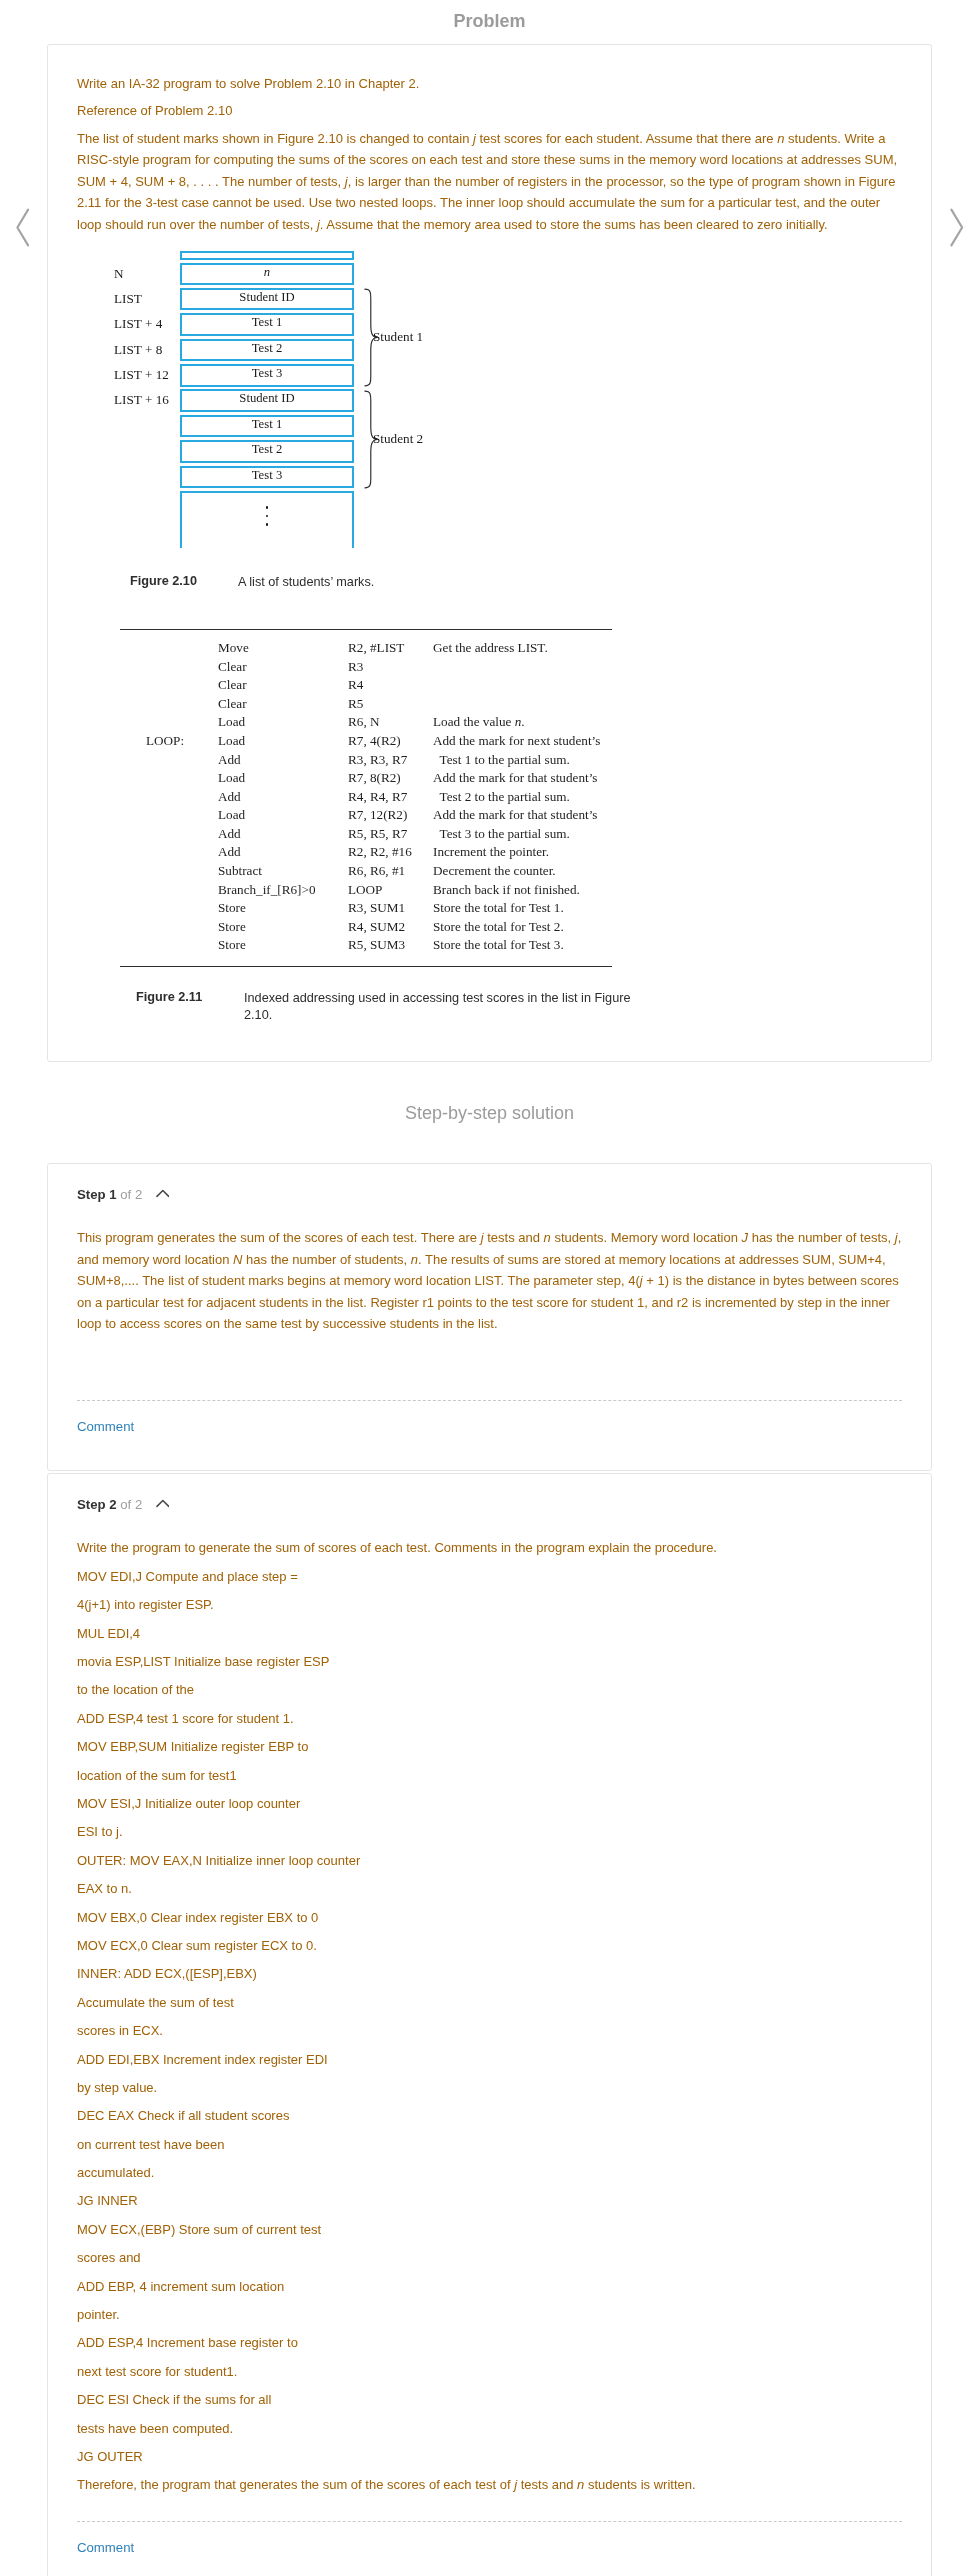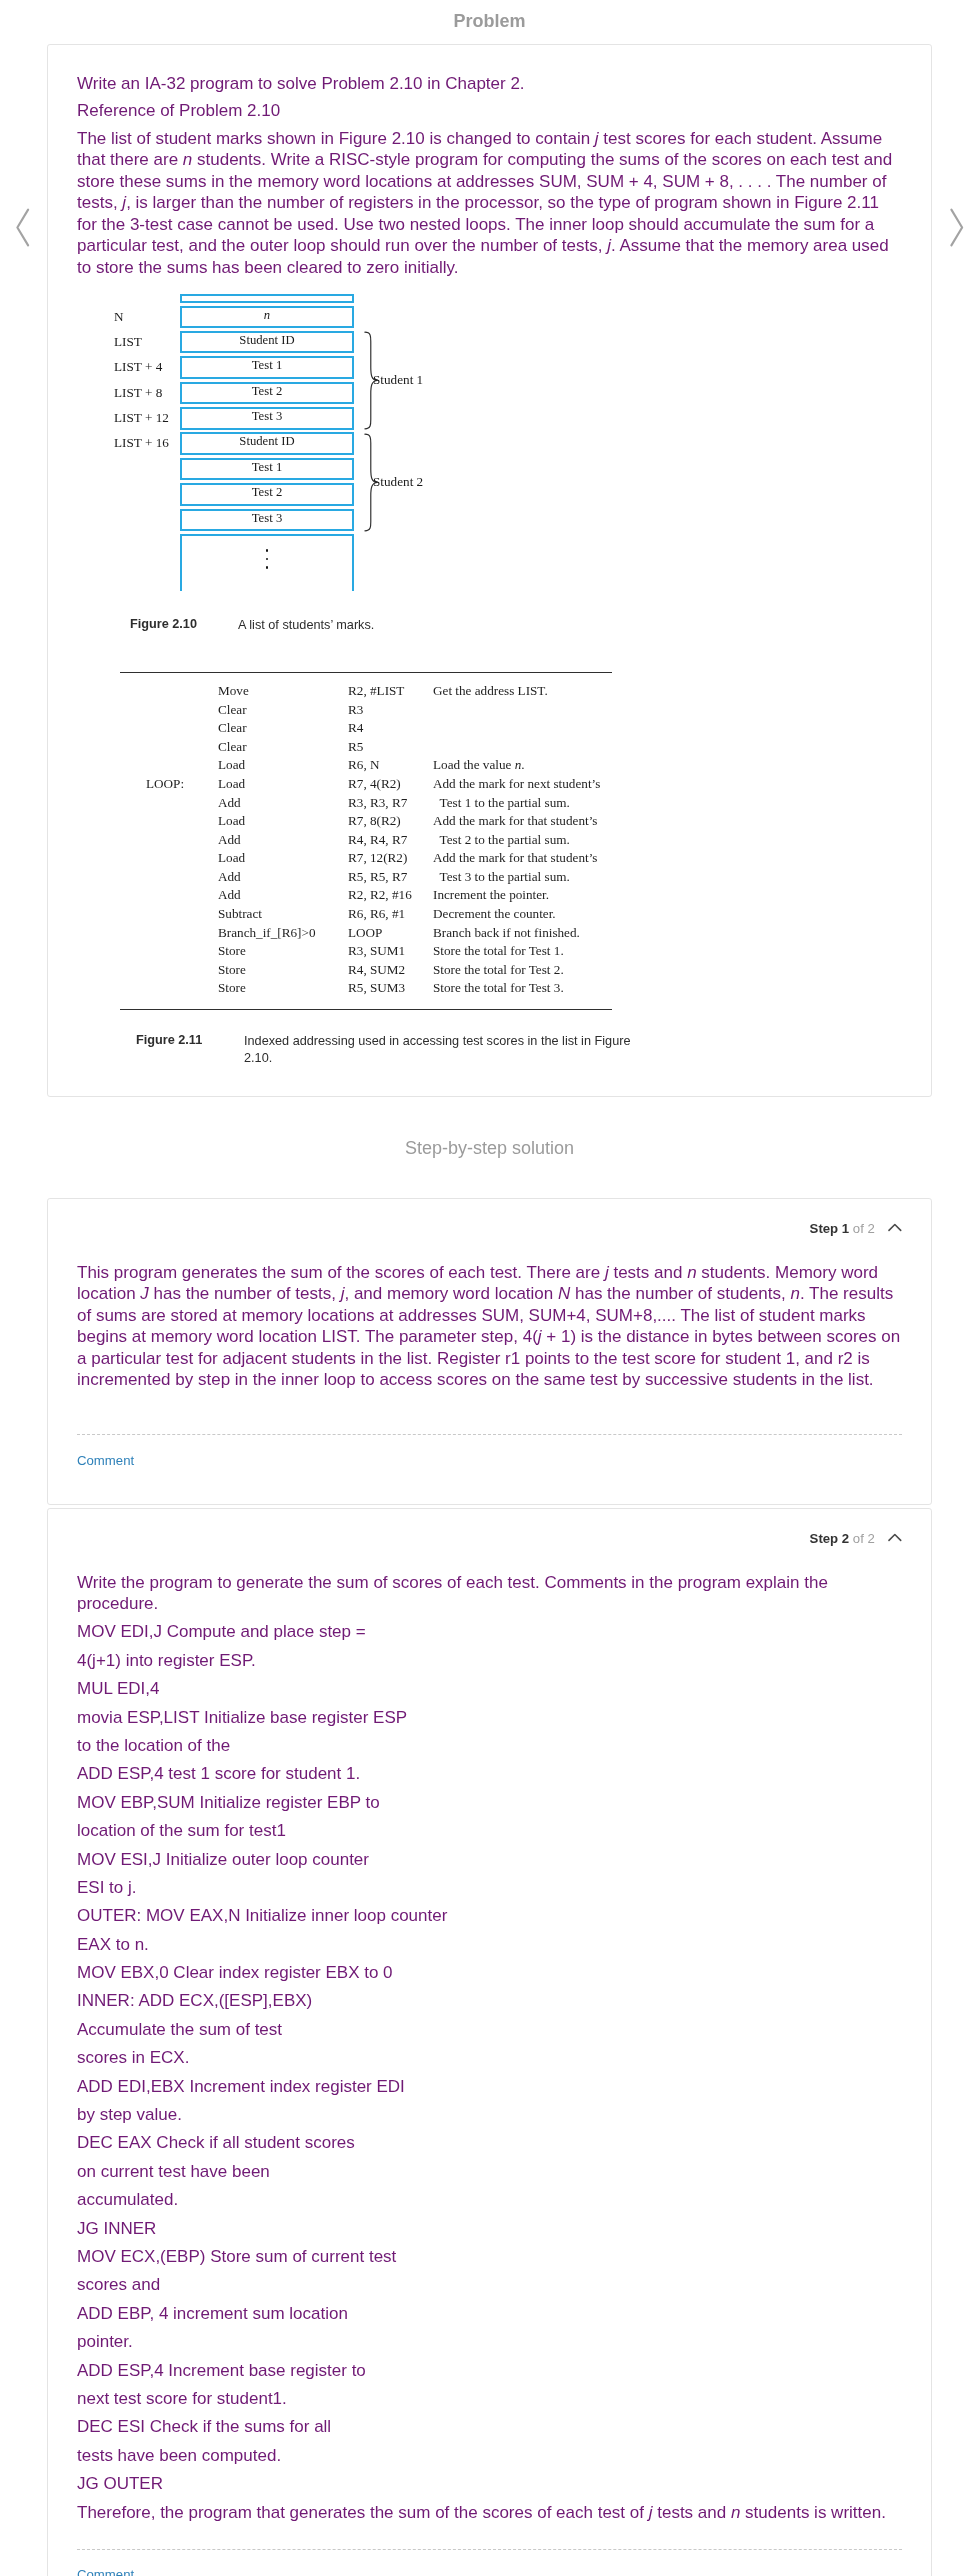--- a/index.html
+++ b/index.html
@@ -29,21 +29,21 @@
   .nav-arrow.left { left: 7.8px; }
   .nav-arrow.right { right: 7.8px; }
   .card {
     margin: 0 47px;
     background: #fff;
     border: 1px solid #e4e4e4;
     border-radius: 2.9px;
     padding: 27.4px 29px 29px 29px;
   }
   .problem-card { min-height: 1018px; }
-  p.body { font-size: 17px; line-height: 21.5px; margin: 0 0 5.9px 0; color: #701a75; }
+  p.body { font-size: 13px; line-height: 21.5px; margin: 0 0 5.9px 0; color: #a16207; }
   p.body i { font-style: italic; }
 
   
   .memfig { position: relative; margin: 15.7px 0 0 0; width: 509px;
             font-family: "Liberation Serif", "DejaVu Serif", serif; color: #1b1b1b; }
   .memstack, .memtail { display: flex; flex-direction: column; gap: 2.9px; }
   .memtail { margin-top: 2.9px; }
   .memrow { display: flex; align-items: stretch; }
   .memlabel {
     width: 103px; padding-left: 37px; font-size: 13.2px;
@@ -89,21 +89,21 @@
   .codegrid .c { line-height: 18.6px; white-space: pre-wrap; }
   .codegrid .c i { font-style: italic; }
 
   
   .section-header {
     text-align: center; font-size: 18px; font-weight: normal; color: #9b9b9b;
     margin: 41px 0 0 0;
   }
   .step-card { margin-top: 39px; padding: 21.5px 29px 35px 29px; }
   .step-card + .step-card { margin-top: 2.9px; }
-  .step-header { text-align: right; font-size: 13.2px; color: #9f9f9f; margin-bottom: 25.5px; }
+  .step-header { text-align: left; font-size: 13.2px; color: #9f9f9f; margin-bottom: 25.5px; }
   .step-header .step-title { font-weight: bold; color: #333; }
   .step-header .collapse { margin-left: 9.8px; vertical-align: 1px; cursor: pointer; }
   .step-body p.body { margin-bottom: 6.9px; }
   .dash-divider { border-top: 1px dashed #c9c9c9; margin-top: 25.5px; }
   .comment-link {
     display: inline-block; margin-top: 17.6px; color: #2e81b9;
     font-size: 13.2px; cursor: pointer; text-decoration: none;
   }
   .step1-gap { min-height: 147px; }
 </style>
@@ -359,20 +359,21 @@
       <p class="body">MOV ESI,J Initialize outer loop counter</p>
 
       <p class="body">ESI to j.</p>
 
       <p class="body">OUTER: MOV EAX,N Initialize inner loop counter</p>
 
       <p class="body">EAX to n.</p>
 
       <p class="body">MOV EBX,0 Clear index register EBX to 0</p>
 
+      <p class="body">MOV ECX,0 Clear sum register ECX to 0.</p>
 
       <p class="body">INNER: ADD ECX,([ESP],EBX)</p>
 
       <p class="body">Accumulate the sum of test</p>
 
       <p class="body">scores in ECX.</p>
 
       <p class="body">ADD EDI,EBX Increment index register EDI</p>
 
       <p class="body">by step value.</p>

